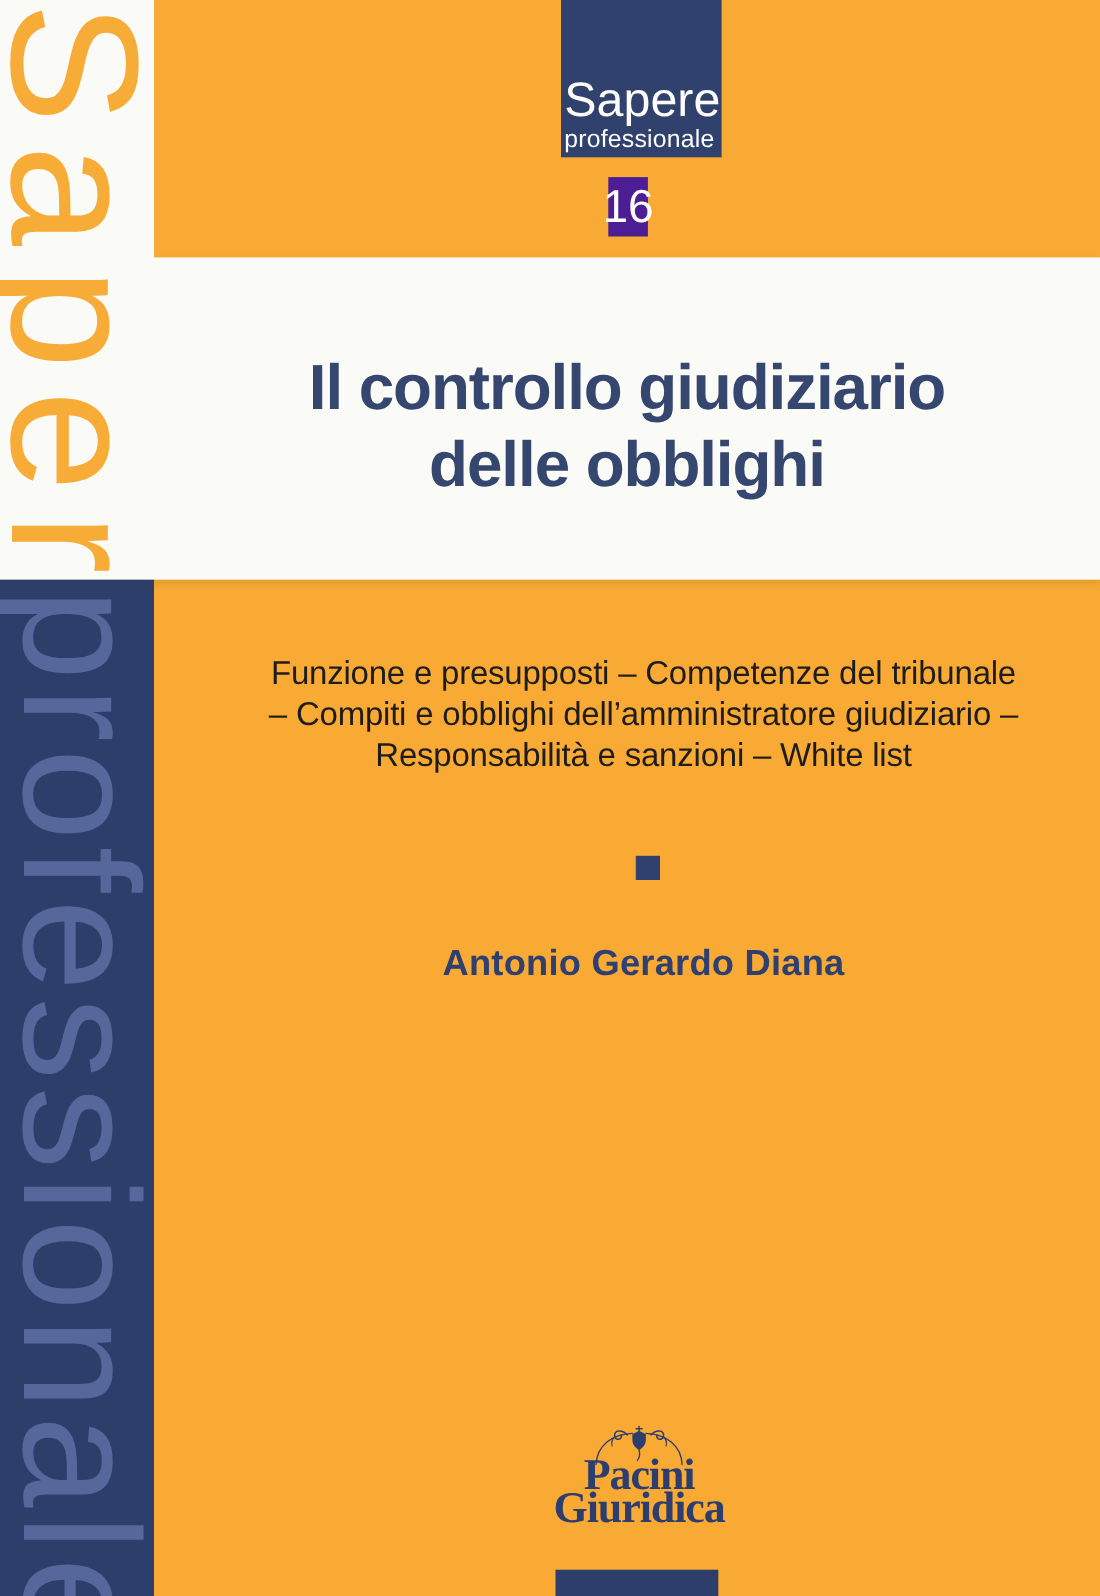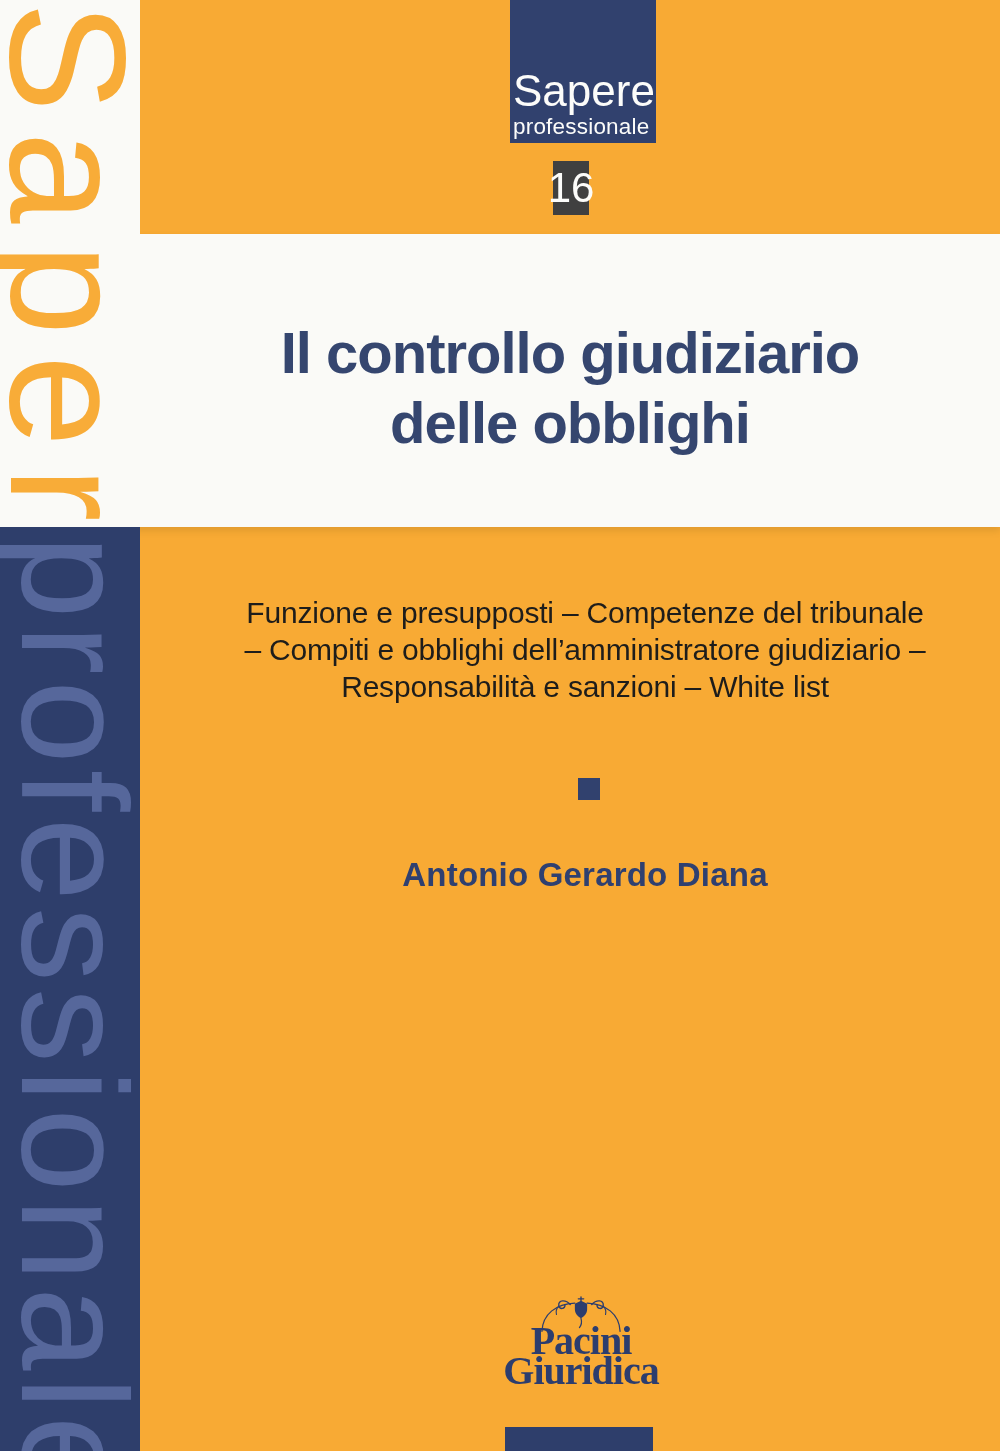--- a/index.html
+++ b/index.html
@@ -63,21 +63,21 @@
     display: flex; flex-direction: column;
     justify-content: flex-end; align-items: flex-start;
     padding: 0 0 5px 3px; box-sizing: border-box;
   }
   .series-name { font-size: 44px; font-weight: 400; line-height: 1; letter-spacing: 0; }
   .series-subname { font-size: 22.5px; font-weight: 400; line-height: 1; margin-top: 3px; letter-spacing: 0.2px; }
 
   .issue-box {
     position: absolute; left: 553px; top: 161px;
     width: 36px; height: 54px;
-    background: #404040;
+    background: #4c1d95;
     color: #FCFCFA;
     display: flex; align-items: center; justify-content: center;
     font-size: 42px; font-weight: 400;
   }
 
   
   .book-title {
     position: absolute; left: 140px; top: 318px;
     width: 860px;
     margin: 0;

